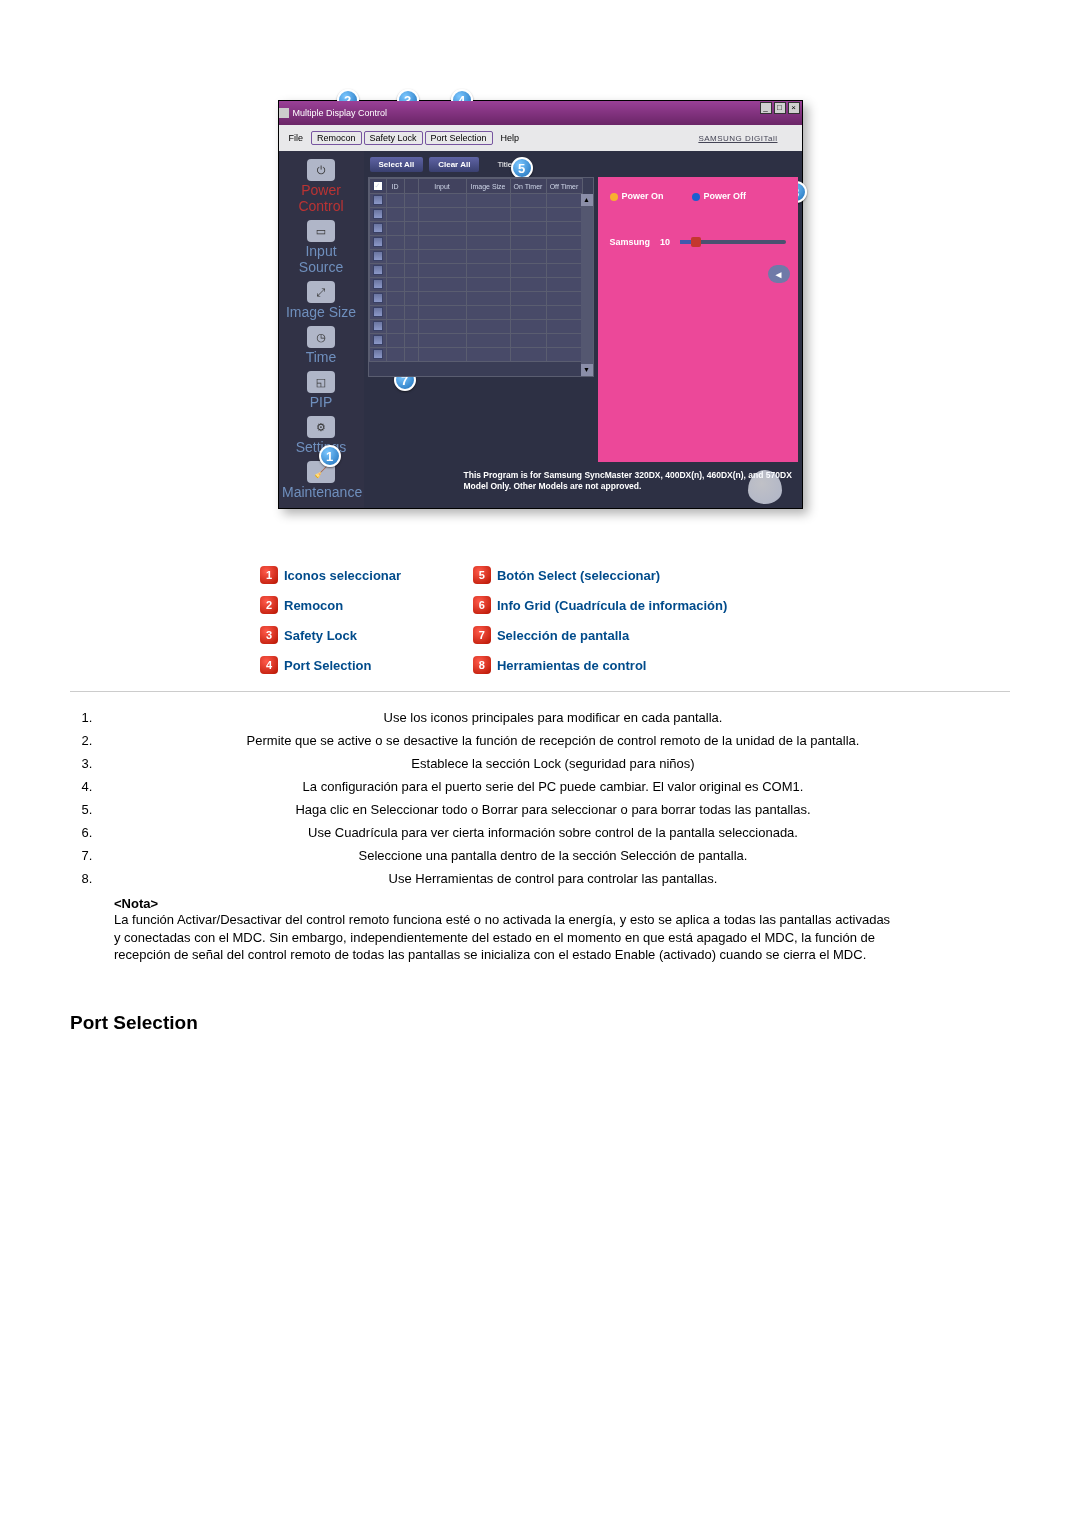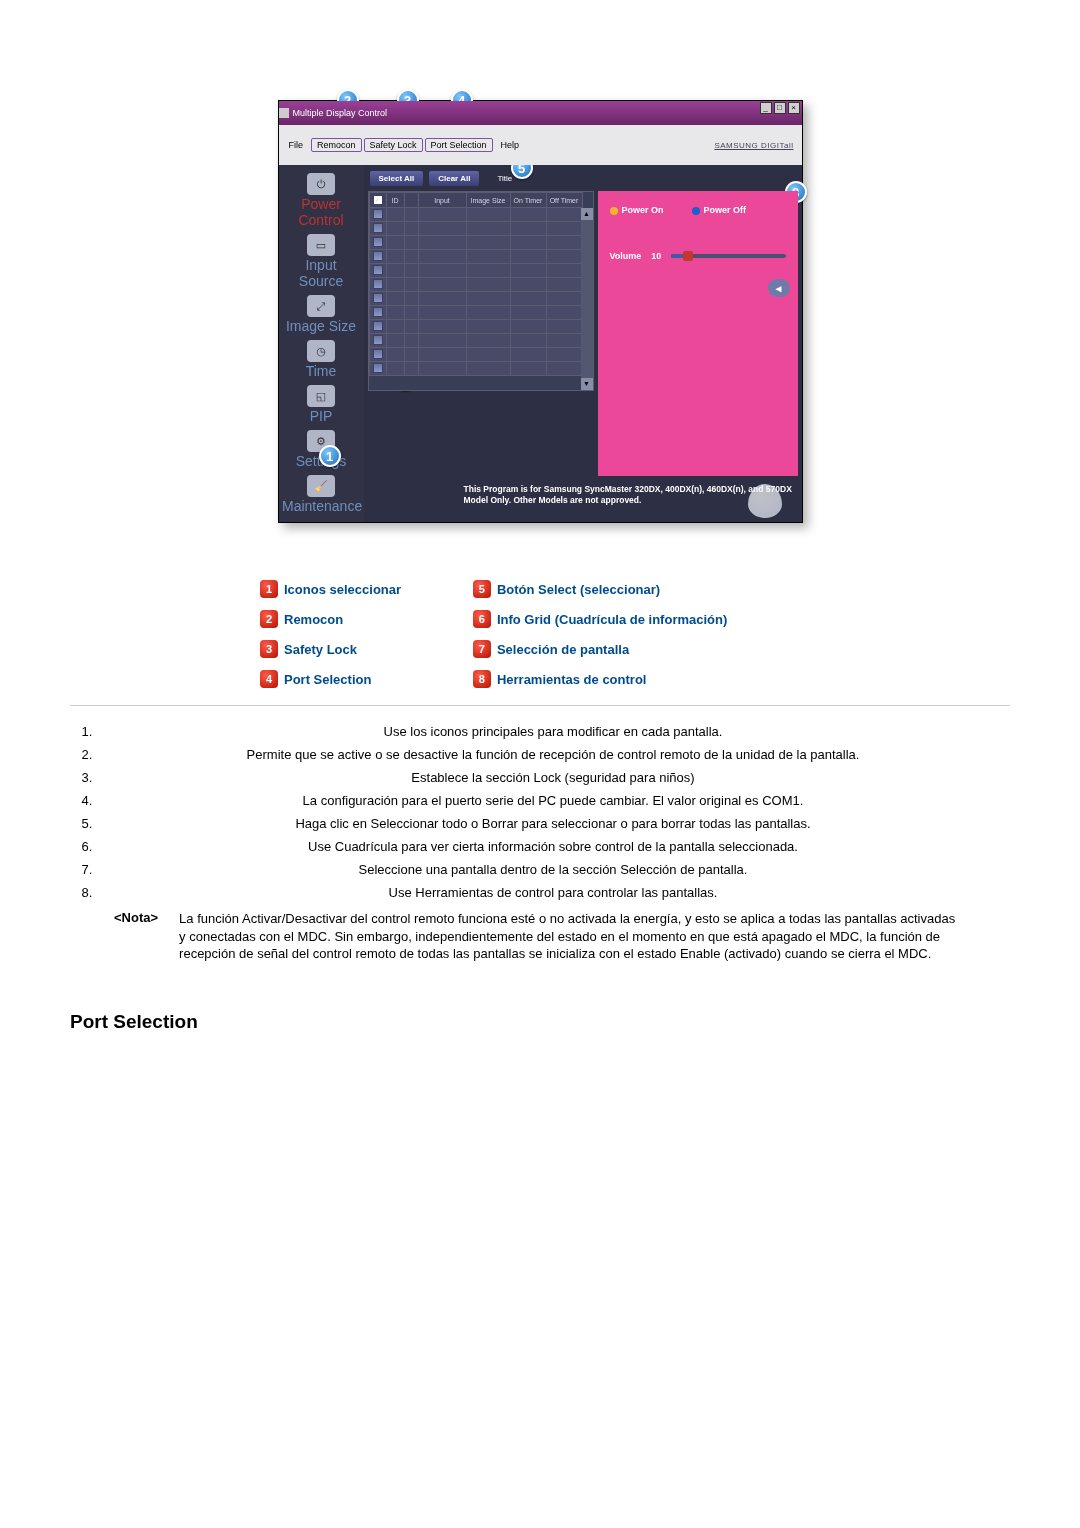--- a/index.html
+++ b/index.html
@@ -4,24 +4,24 @@
 <style>
   * { box-sizing: border-box; margin: 0; padding: 0; }
   body { background: #fff; font-family: Arial, Helvetica, sans-serif; font-size: 12px; color: #000; width: 1080px; }
   .page { padding: 0 70px; }
   .scr-wrap { padding-top: 100px; display:flex; justify-content:center;}
   .screenshot { width: 525px; background: #333646; position: relative; border: 1px solid #000; box-shadow: 5px 5px 10px rgba(0,0,0,0.3);}
   .titlebar { height: 24px; background: linear-gradient(#9a4097, #6a2567); color:#fff; display:flex; align-items:center; font-size:9px; padding:0 0; position:relative;}
   .titlebar .logo { width:10px; height:10px; margin-right:4px; background:#ccc; }
   .win-btns { position:absolute; right:2px; top:1px; display:flex; gap:2px;}
   .win-btn { width:12px; height:12px; background:#d0d0d0; border:1px solid #333; font-size:8px; line-height:10px; text-align:center; color:#000;}
-  .menubar { height:18px; background:#e8e8ea; display:flex; align-items:center; font-size:9px; gap:2px; padding:20px 4px; position:relative;}
+  .menubar { height:18px; background:#e8e8ea; display:flex; align-items:center; font-size:9px; gap:2px; padding:13px 4px; position:relative;}
   .menubar .mitem { padding:1px 5px; border:1px solid transparent; border-radius:2px;}
   .menubar .mitem.framed { border:1px solid #7755a0; }
-  .brand { position:absolute; right:8px; color:#445; font-size:8px; letter-spacing:0.5px; text-decoration:underline;}
+  .brand { position:absolute; right:24px; color:#445; font-size:8px; letter-spacing:0.5px; text-decoration:underline;}
   .app-body { display:flex; background:#2d3044; min-height:290px;}
   .sidebar { width:85px; background:#313246; display:flex; flex-direction:column; align-items:center; padding:6px 2px; gap:2px;}
   .sbitem { width:78px; display:flex; flex-direction:column; align-items:center; padding:2px 0;}
   .sbicon { width:28px; height:22px; background:#b0b6c8; border-radius:4px; margin-bottom:1px; display:flex; align-items:center; justify-content:center; color:#333; font-size:11px;}
   .sblabel { font-size:14px; color:#6f8fbd; text-align:center; width:100%;}
   .sblabel.active { color:#b33; }
   .main-area { flex:1; display:flex; flex-direction:column; }
   .toolbar { height:26px; display:flex; align-items:center; padding:4px 6px; gap:6px;}
   .toolbtn { font-size:8px; color:#fff; background: linear-gradient(#5f64a5,#3a4070); border: none; padding:3px 9px; border-radius:2px; font-weight:bold;}
   .grid-and-panel { flex:1; display:flex; gap:4px; padding:0 4px; position:relative;}
@@ -47,21 +47,21 @@
   .callout { position:absolute; width:22px; height:22px; border-radius:50%; background: radial-gradient(circle at 35% 30%, #7cc7ff, #1a6db8); border:2px solid #fff; color:#fff; font-weight:bold; display:flex; align-items:center; justify-content:center; font-size:13px; box-shadow:0 1px 2px rgba(0,0,0,0.5);}
 
   .legend-block { display:flex; justify-content:center; margin-top:50px; padding-bottom:10px; border-bottom:1px solid #ccc;}
   .legend-table { width:580px; }
   .legend-table td { padding:5px 8px; vertical-align:top; }
   .lnum { width:18px; height:18px; border-radius:4px; background: radial-gradient(circle at 35% 30%, #ff5a4a, #b51200); color:#fff; font-weight:bold; display:inline-flex; align-items:center; justify-content:center; font-size:11px; margin-right:6px; vertical-align:middle;}
   .ltxt { color:#004b8b; font-weight:bold; font-size:13px; vertical-align:middle;}
 
   ol.notes { margin:18px 0 0 12px; padding-left:14px;text-align:center;}
   ol.notes li { margin-bottom:8px; font-size:13px; }
-  .nota-block { margin:10px 0 0 44px; display:flex; gap:21px; font-size:13px;}
+  .nota-block { margin:10px 0 0 44px; display:flex; gap:0; font-size:13px;flex-direction:column;}
   .nota-label { font-weight:bold;}
   .nota-text { max-width:780px; line-height:1.35;}
 
   h2.section { font-size:19px; font-weight:bold; margin:48px 0 10px 0;}
 </style>
 </head>
 <body>
 
 <div class="page">
 
@@ -264,21 +264,21 @@
                 <div class="sbbtn">▼</div>
               </div>
             </div>
 
             <div class="panel">
               <div class="power-row">
                 <span><span class="radio"></span><b>Power On</b></span>
                 <span><span class="radio" style="background:#1a5fd0;"></span><b>Power Off</b></span>
               </div>
               <div class="vol-row">
-                <b>Volume</b>
+                <b>Samsung</b>
                 <b>10</b>
                 <div class="slider">
                   <div class="fill"></div>
                   <div class="thumb"></div>
                 </div>
               </div>
               <div style="display:flex;">
                   <div class="speaker-btn">
                     <span>◄</span>
                   </div>

